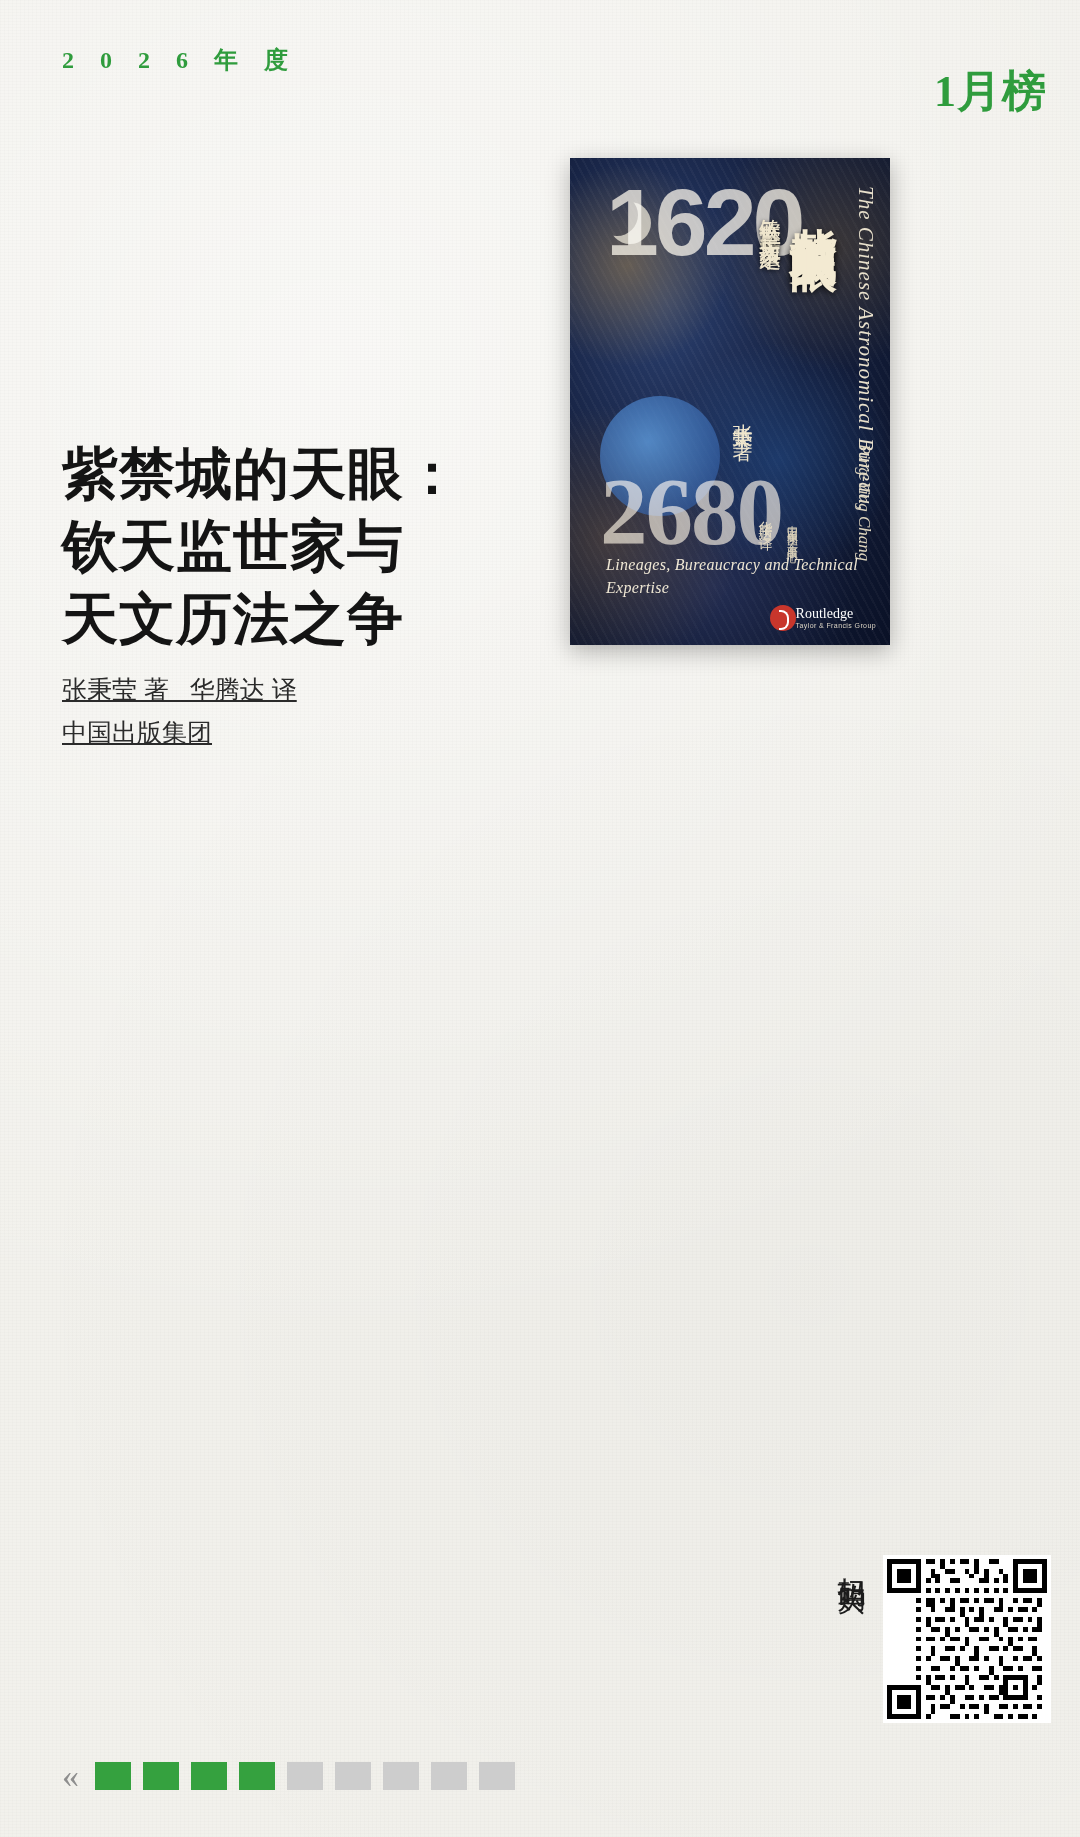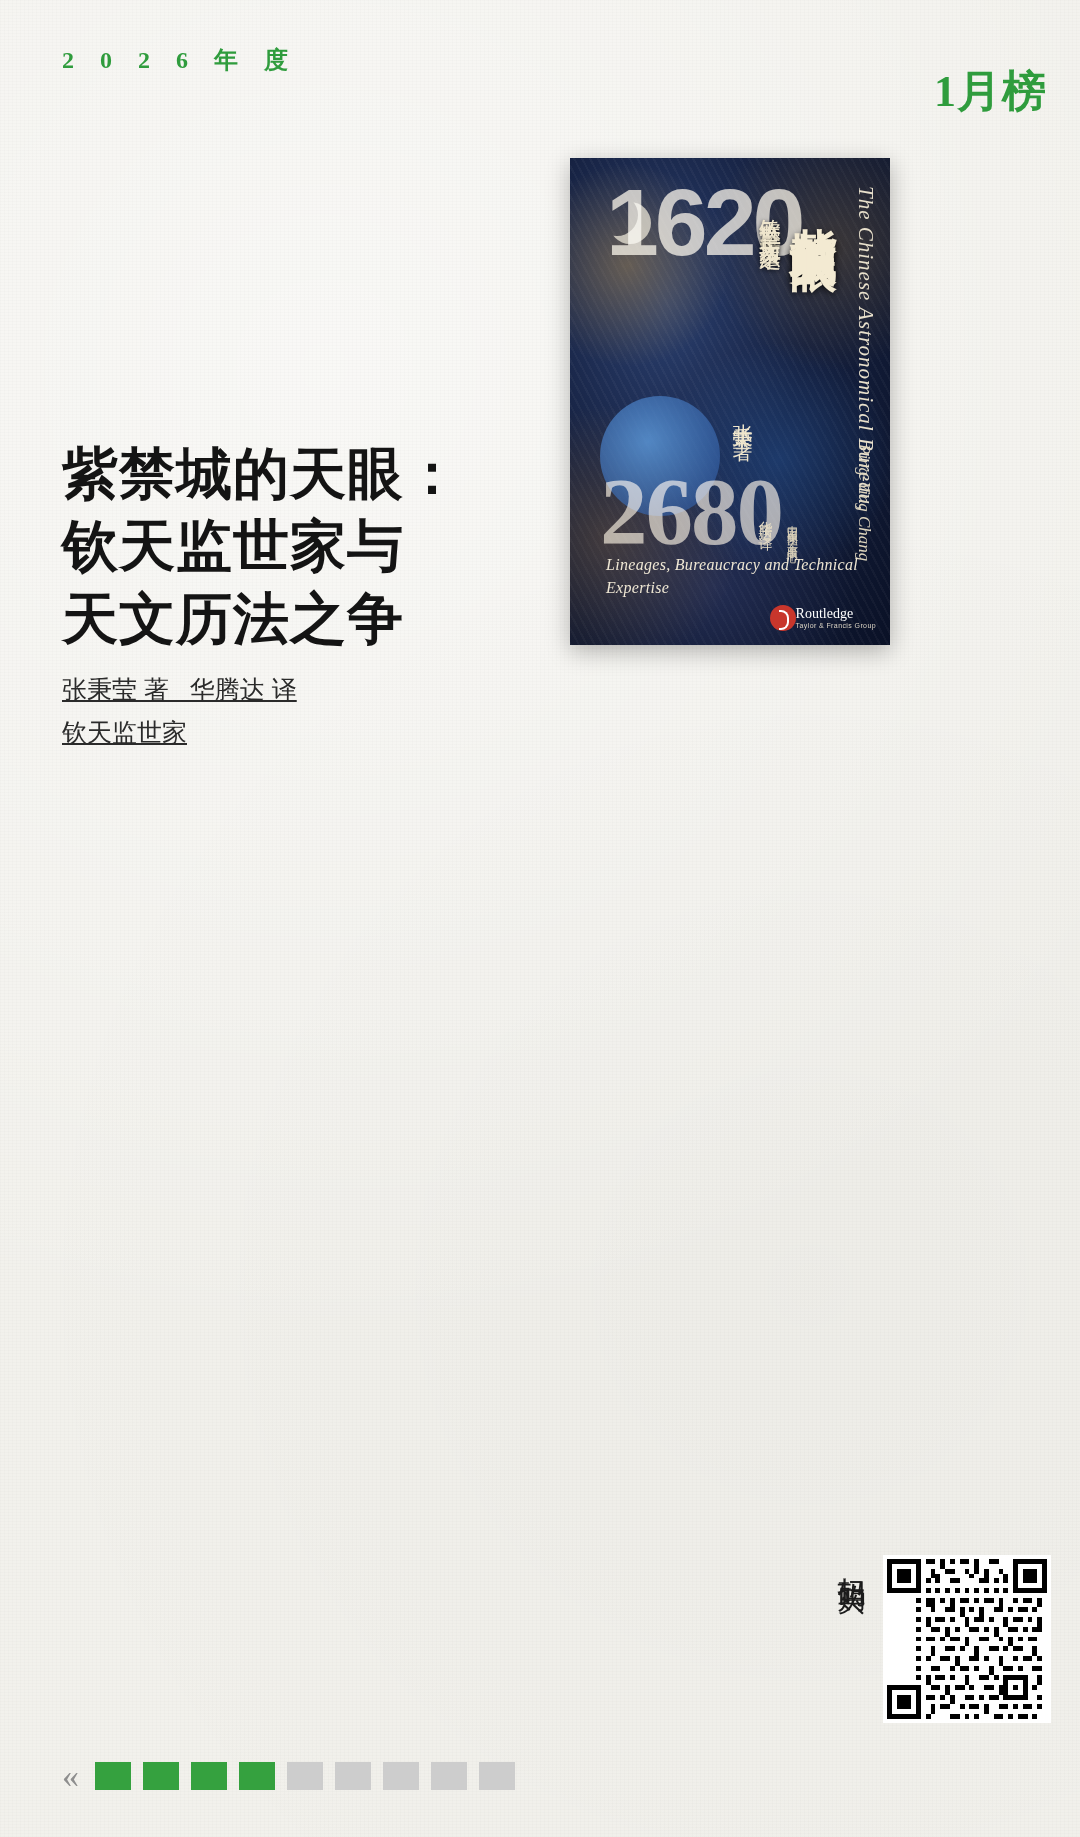--- a/index.html
+++ b/index.html
@@ -406,21 +406,21 @@
   </div>
 
   <div class="title-block">
     <h1 class="book-title">紫禁城的天眼：
 钦天监世家与
 天文历法之争</h1>
   </div>
 
   <div class="credits">
     <div class="line">张秉莹 著   华腾达 译</div>
-    <div class="line">钦天监世家</div>
+    <div class="line">中国出版集团</div>
   </div>
 
 
   <div class="qr-block">
     <div class="qr-label">扫码购买</div>
     <div class="qr-code">
       <svg viewBox="0 0 33 33" width="160" height="160" shape-rendering="crispEdges" aria-hidden="true">
         <rect width="33" height="33" fill="#ffffff"></rect>
         <g fill="#000000">
 

